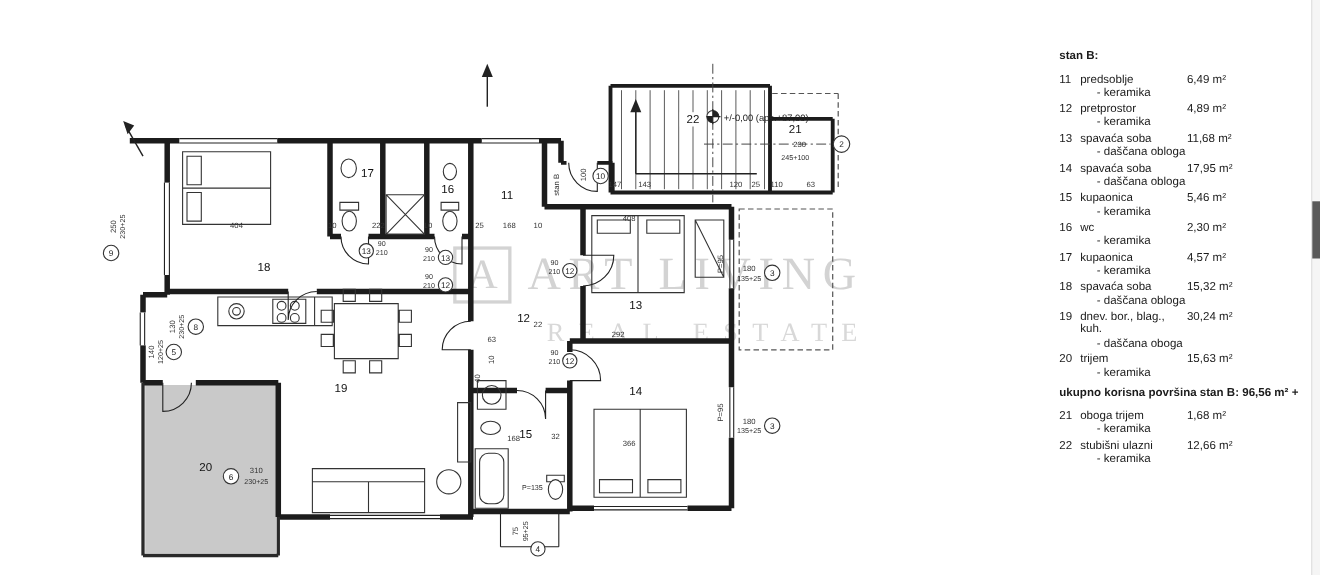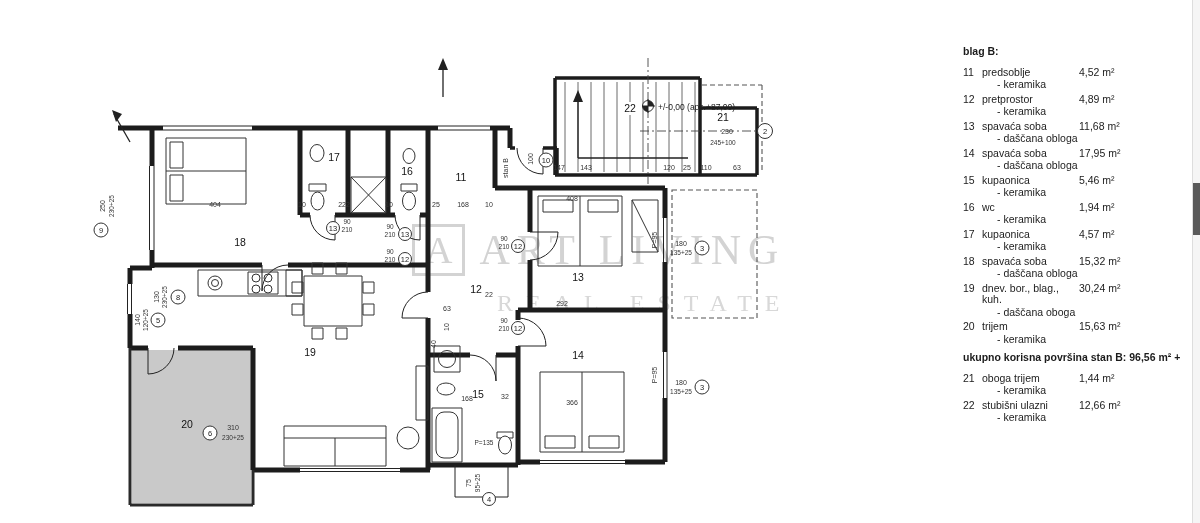--- a/index.html
+++ b/index.html
@@ -224,27 +224,27 @@
     <text class="dim6" x="233" y="440">230+25</text>
     <text class="dim" x="681" y="246">180</text>
     <text class="dim6" x="681" y="255">135+25</text>
     <text class="dim" x="681" y="385">180</text>
     <text class="dim6" x="681" y="394">135+25</text>
     <text class="dim" transform="rotate(-90 471 483)" x="471" y="483">75</text>
     <text class="dim6" transform="rotate(-90 480 483)" x="480" y="483">95+25</text>
   </svg>
 
   <div class="legend">
-    <div class="lg-title">blag B:</div>
+    <div class="lg-title">stan B:</div>
 
     <div class="lg-item">
       <div class="lg-row">
           <span class="lg-num">11</span>
           <span class="lg-name">predsoblje</span>
-          <span class="lg-area">4,52 m²</span>
+          <span class="lg-area">6,49 m²</span>
         </div>
       <div class="lg-sub">- keramika</div>
     </div>
     <div class="lg-item">
       <div class="lg-row">
           <span class="lg-num">12</span>
           <span class="lg-name">pretprostor</span>
           <span class="lg-area">4,89 m²</span>
         </div>
       <div class="lg-sub">- keramika</div>
@@ -270,21 +270,21 @@
           <span class="lg-num">15</span>
           <span class="lg-name">kupaonica</span>
           <span class="lg-area">5,46 m²</span>
         </div>
       <div class="lg-sub">- keramika</div>
     </div>
     <div class="lg-item">
       <div class="lg-row">
           <span class="lg-num">16</span>
           <span class="lg-name">wc</span>
-          <span class="lg-area">1,94 m²</span>
+          <span class="lg-area">2,30 m²</span>
         </div>
       <div class="lg-sub">- keramika</div>
     </div>
     <div class="lg-item">
       <div class="lg-row">
           <span class="lg-num">17</span>
           <span class="lg-name">kupaonica</span>
           <span class="lg-area">4,57 m²</span>
         </div>
       <div class="lg-sub">- keramika</div>
@@ -313,21 +313,21 @@
         </div>
       <div class="lg-sub">- keramika</div>
     </div>
 
     <div class="lg-total">ukupno korisna površina stan B: 96,56 m² + 15,</div>
 
     <div class="lg-item">
       <div class="lg-row">
           <span class="lg-num">21</span>
           <span class="lg-name">oboga trijem</span>
-          <span class="lg-area">1,44 m²</span>
+          <span class="lg-area">1,68 m²</span>
         </div>
       <div class="lg-sub">- keramika</div>
     </div>
     <div class="lg-item">
       <div class="lg-row">
           <span class="lg-num">22</span>
           <span class="lg-name">stubišni ulazni</span>
           <span class="lg-area">12,66 m²</span>
         </div>
       <div class="lg-sub">- keramika</div>

